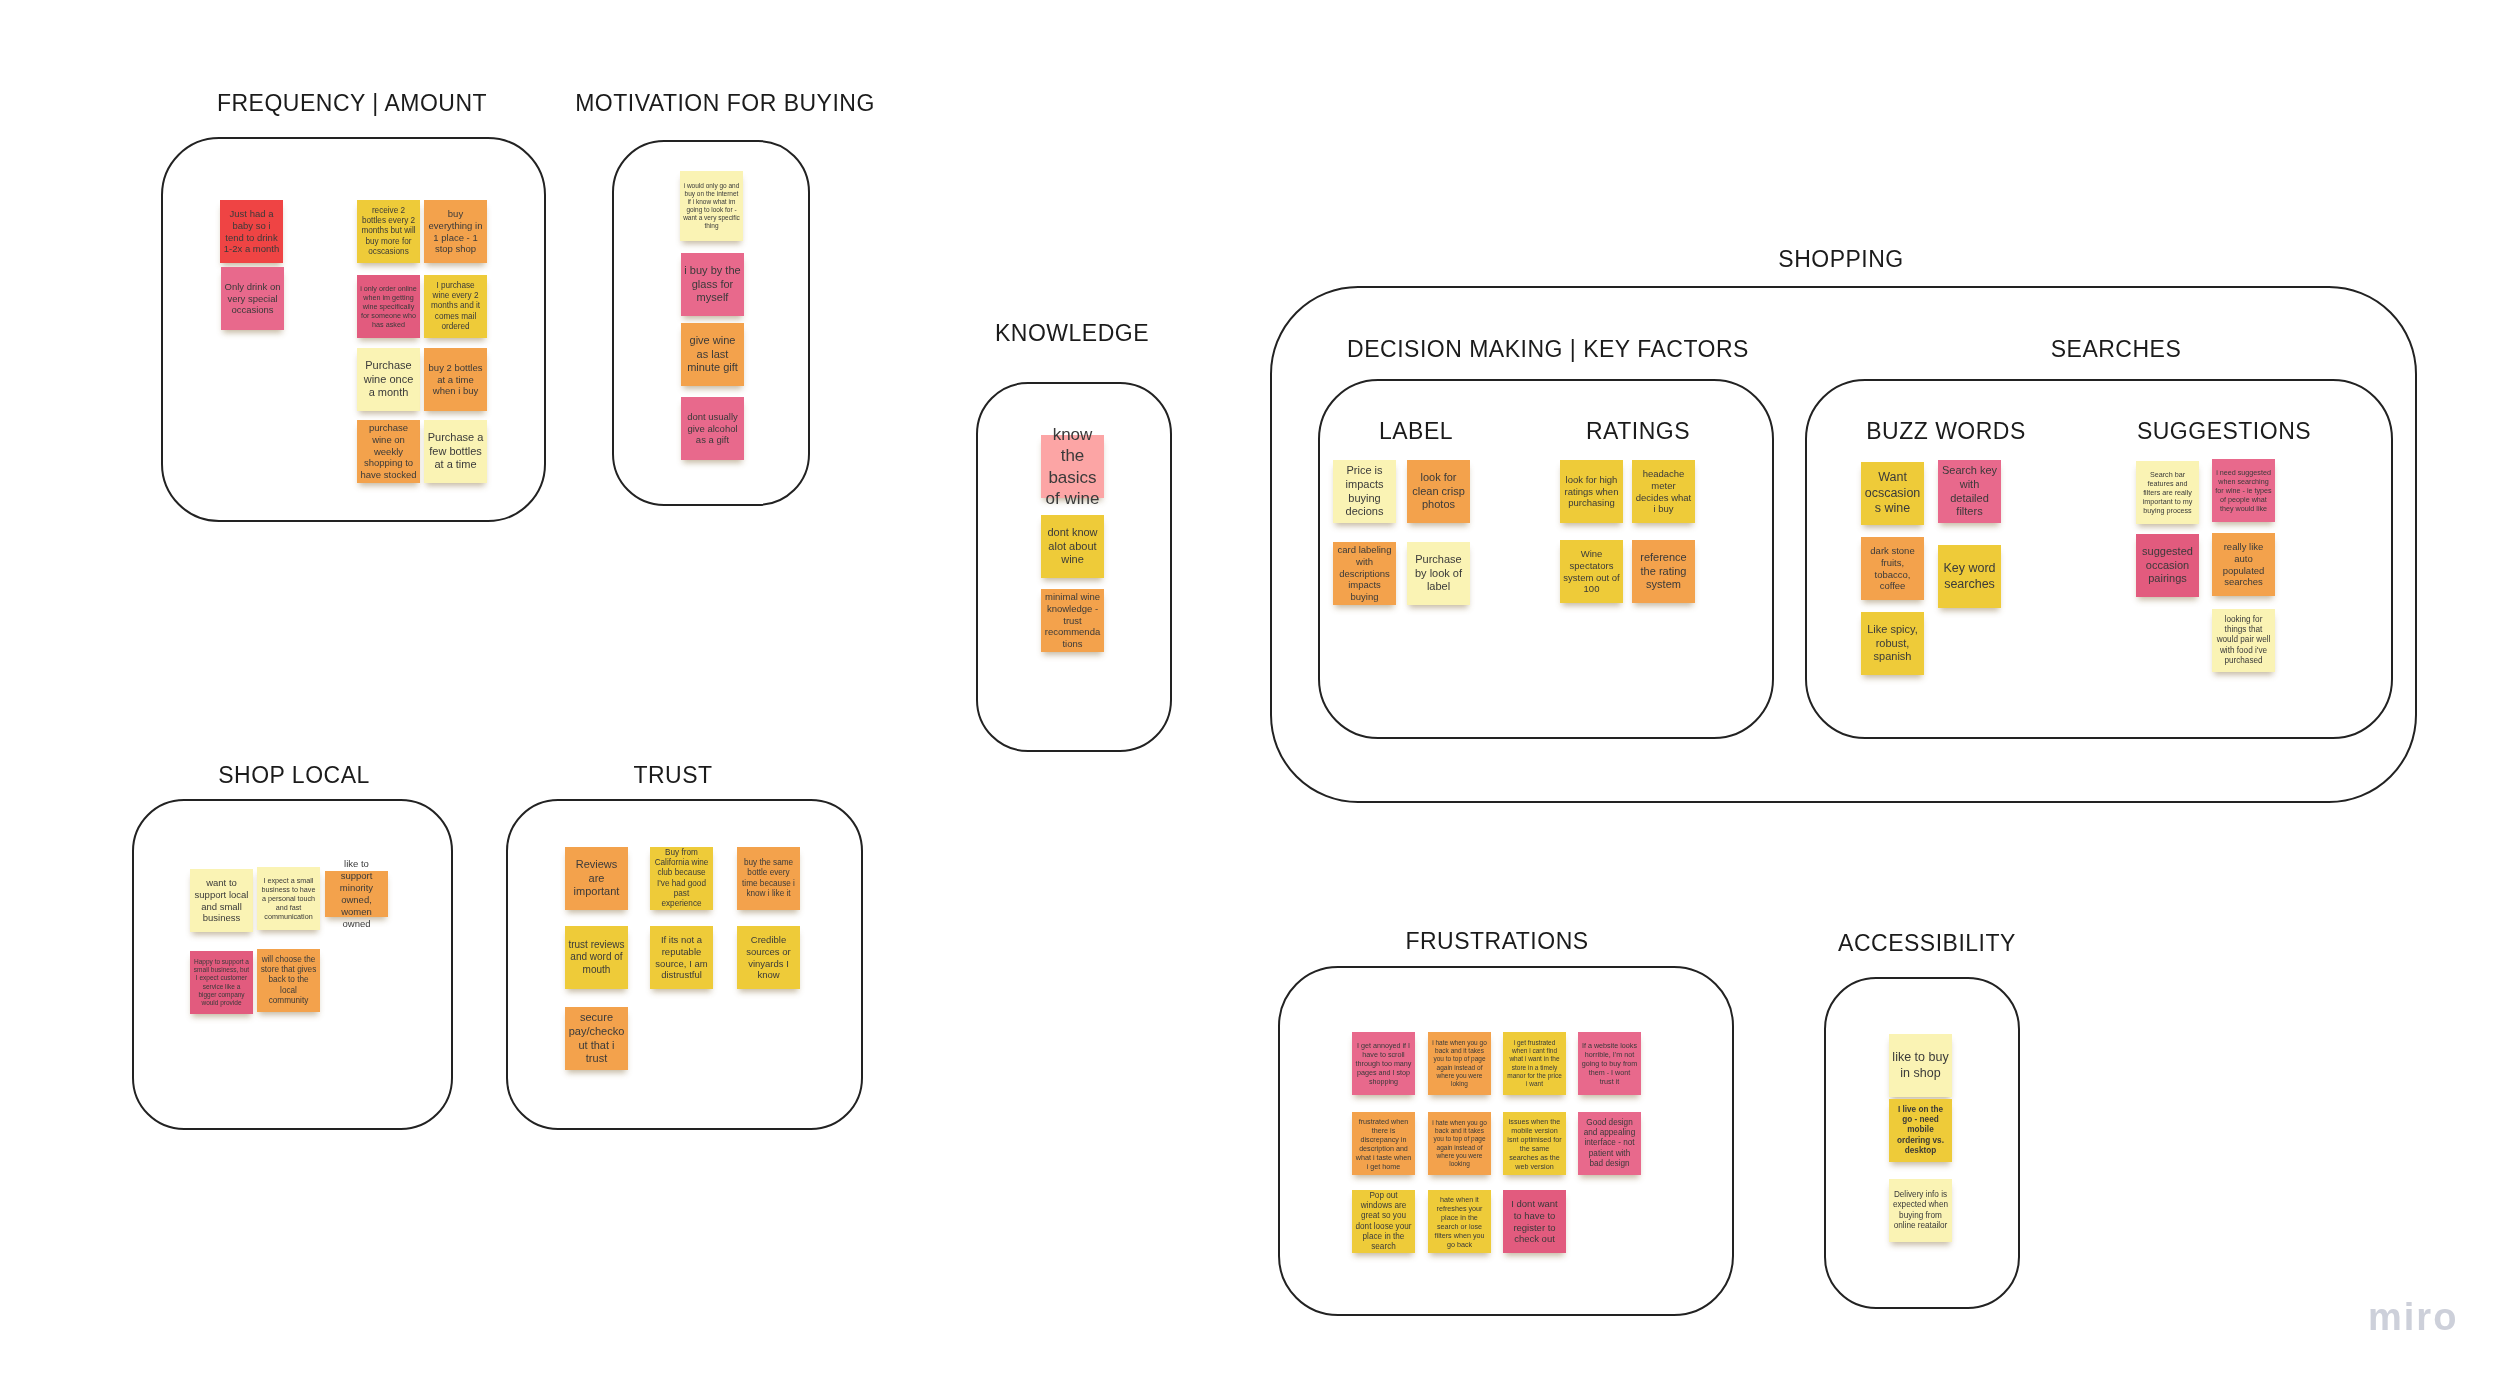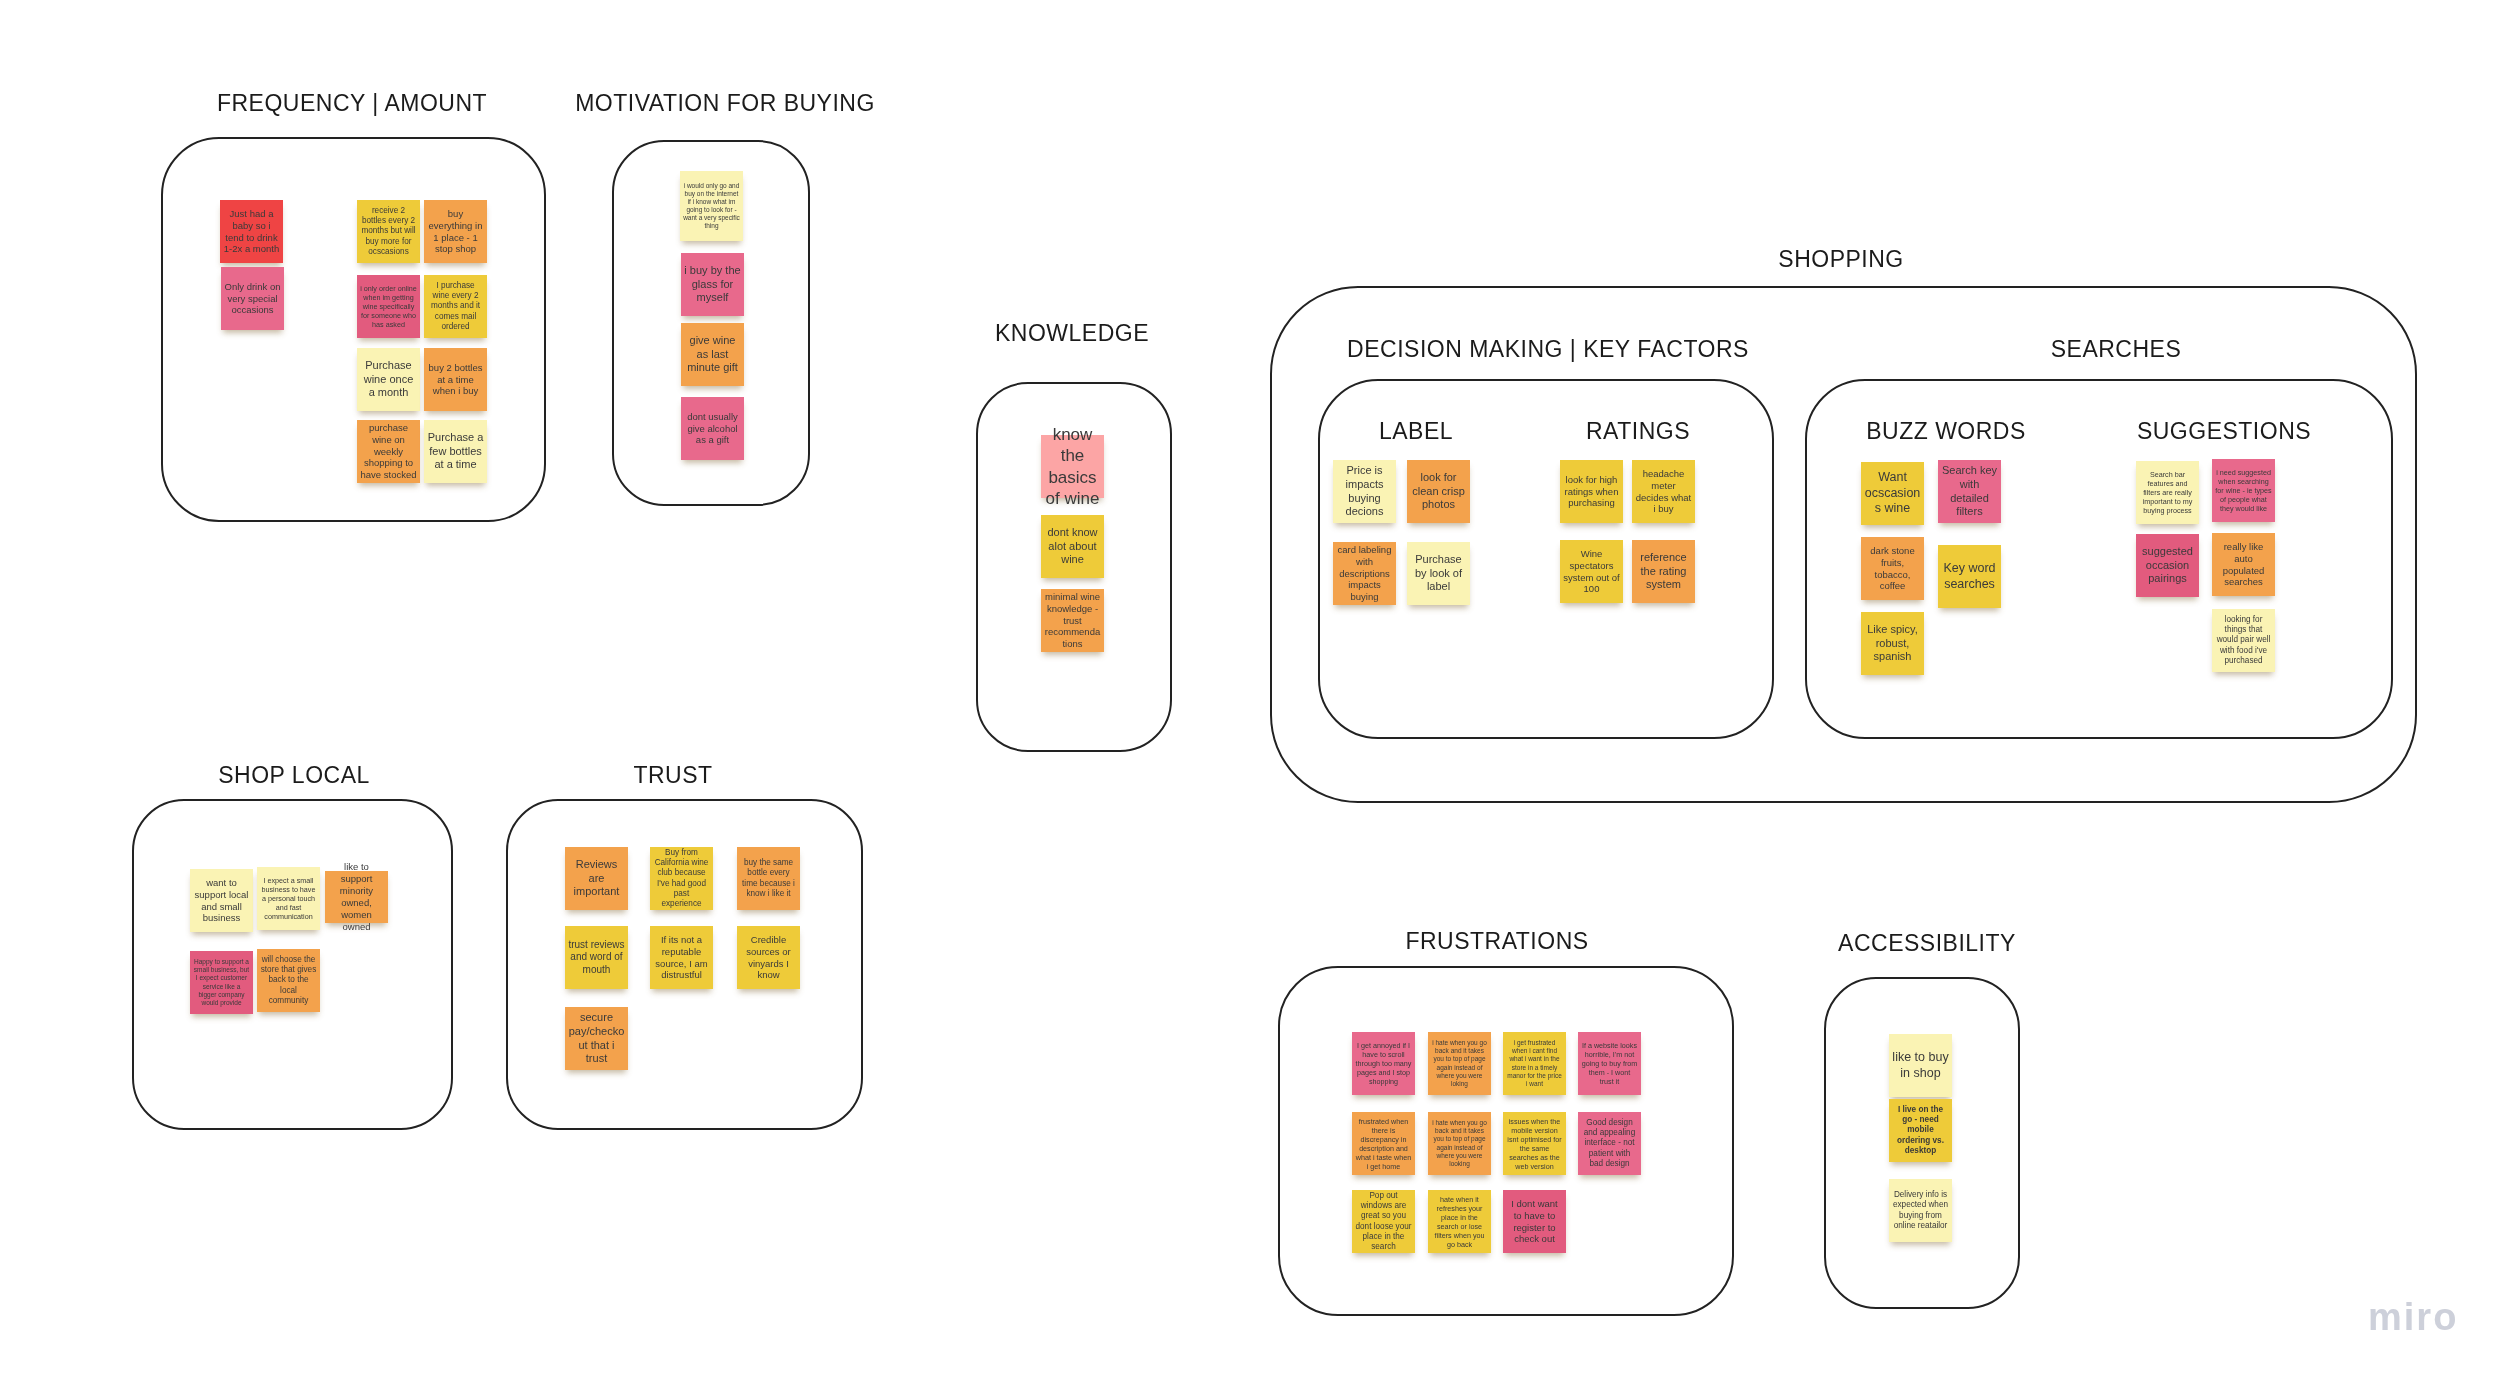--- a/index.html
+++ b/index.html
@@ -157,21 +157,21 @@
       <span>looking for things that would pair well with food i've purchased</span>
     </div>
     <div class="group-box" style="left: 132px; top: 799px; width: 321px; height: 331px; border-radius: 52px;"></div>
     <div class="group-title" style="left: 294px; top: 762px;">SHOP LOCAL</div>
     <div class="note" style="left: 190px; top: 869px; background: rgb(250, 243, 180); font-size: 9.5px;">
       <span>want to support local and small business</span>
     </div>
     <div class="note" style="left: 257px; top: 867px; background: rgb(250, 243, 180); font-size: 7.2px;">
       <span>I expect a small business to have a personal touch and fast communication</span>
     </div>
-    <div class="note" style="left: 325px; top: 871px; height: 52px; background: rgb(243, 162, 76); font-size: 9.5px;">
+    <div class="note" style="left: 325px; top: 871px; height: 46px; background: rgb(243, 162, 76); font-size: 9.5px;">
       <span>like to support minority owned, women owned</span>
     </div>
     <div class="note" style="left: 190px; top: 951px; background: rgb(226, 91, 126); font-size: 6.5px;">
       <span>Happy to support a small business, but I expect customer service like a bigger company would provide</span>
     </div>
     <div class="note" style="left: 257px; top: 949px; background: rgb(243, 162, 76); font-size: 8.2px;">
       <span>will choose the store that gives back to the local community</span>
     </div>
     <div class="group-box" style="left: 506px; top: 799px; width: 357px; height: 331px; border-radius: 52px;"></div>
     <div class="group-title" style="left: 673px; top: 762px;">TRUST</div>

